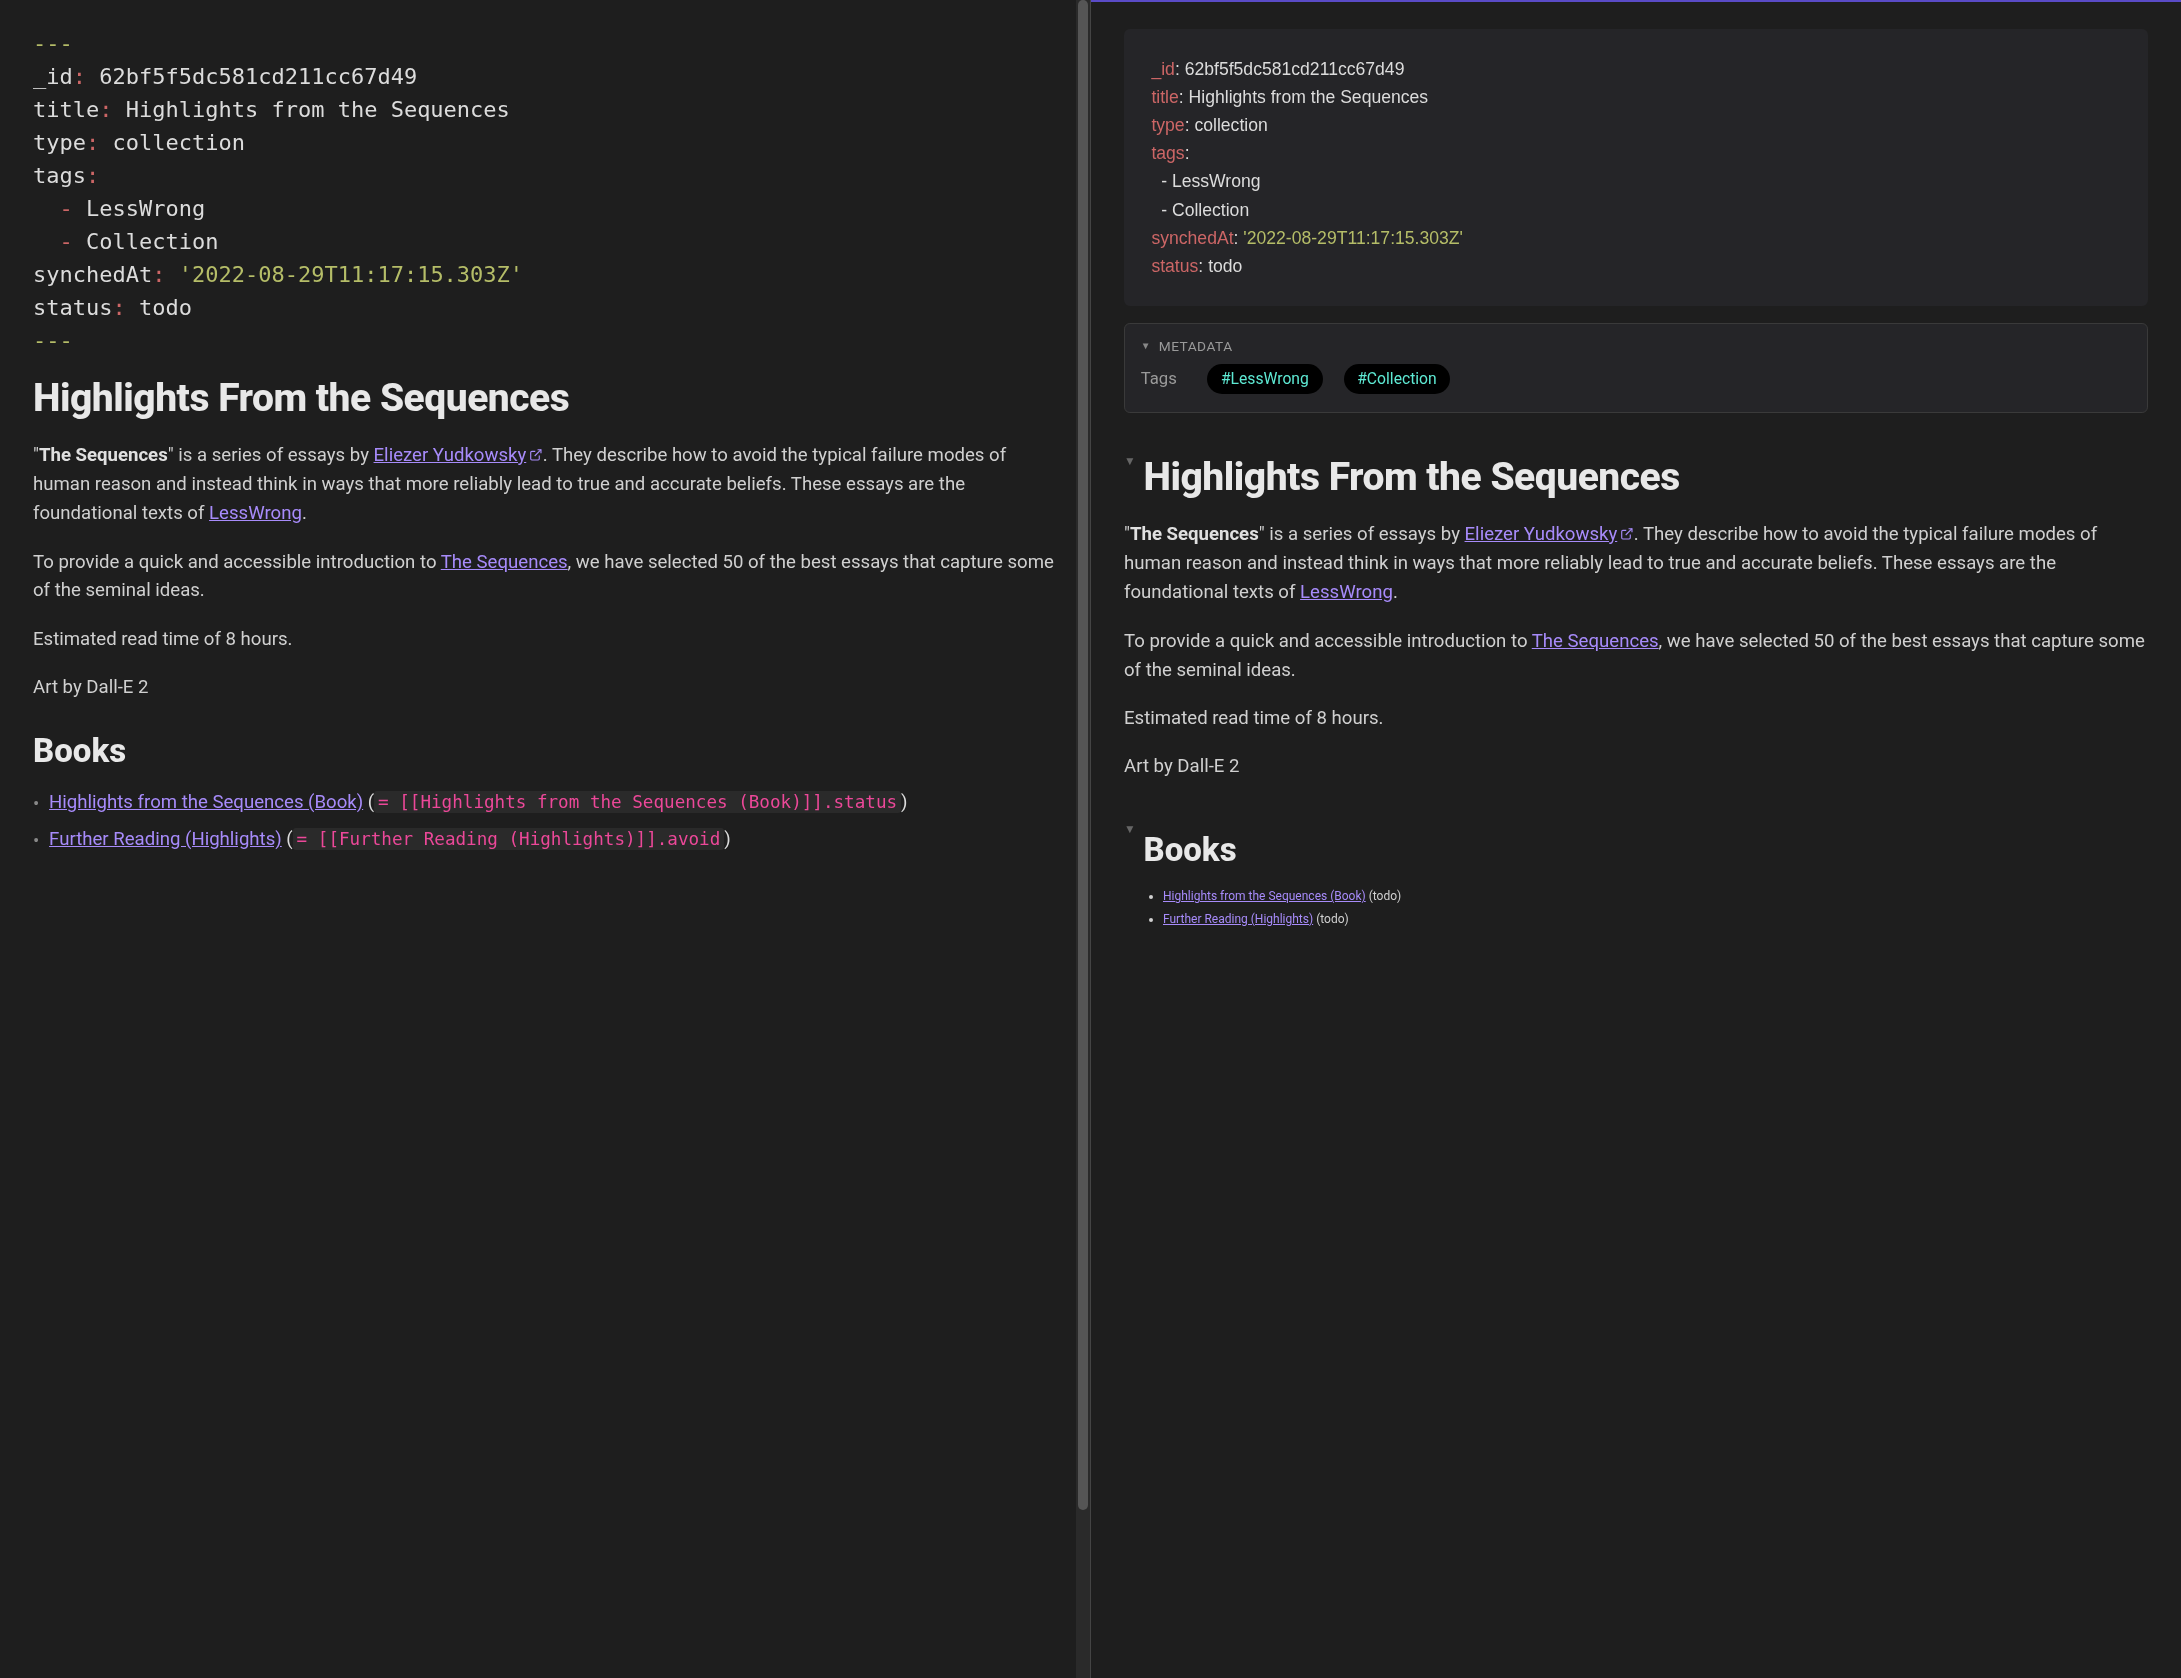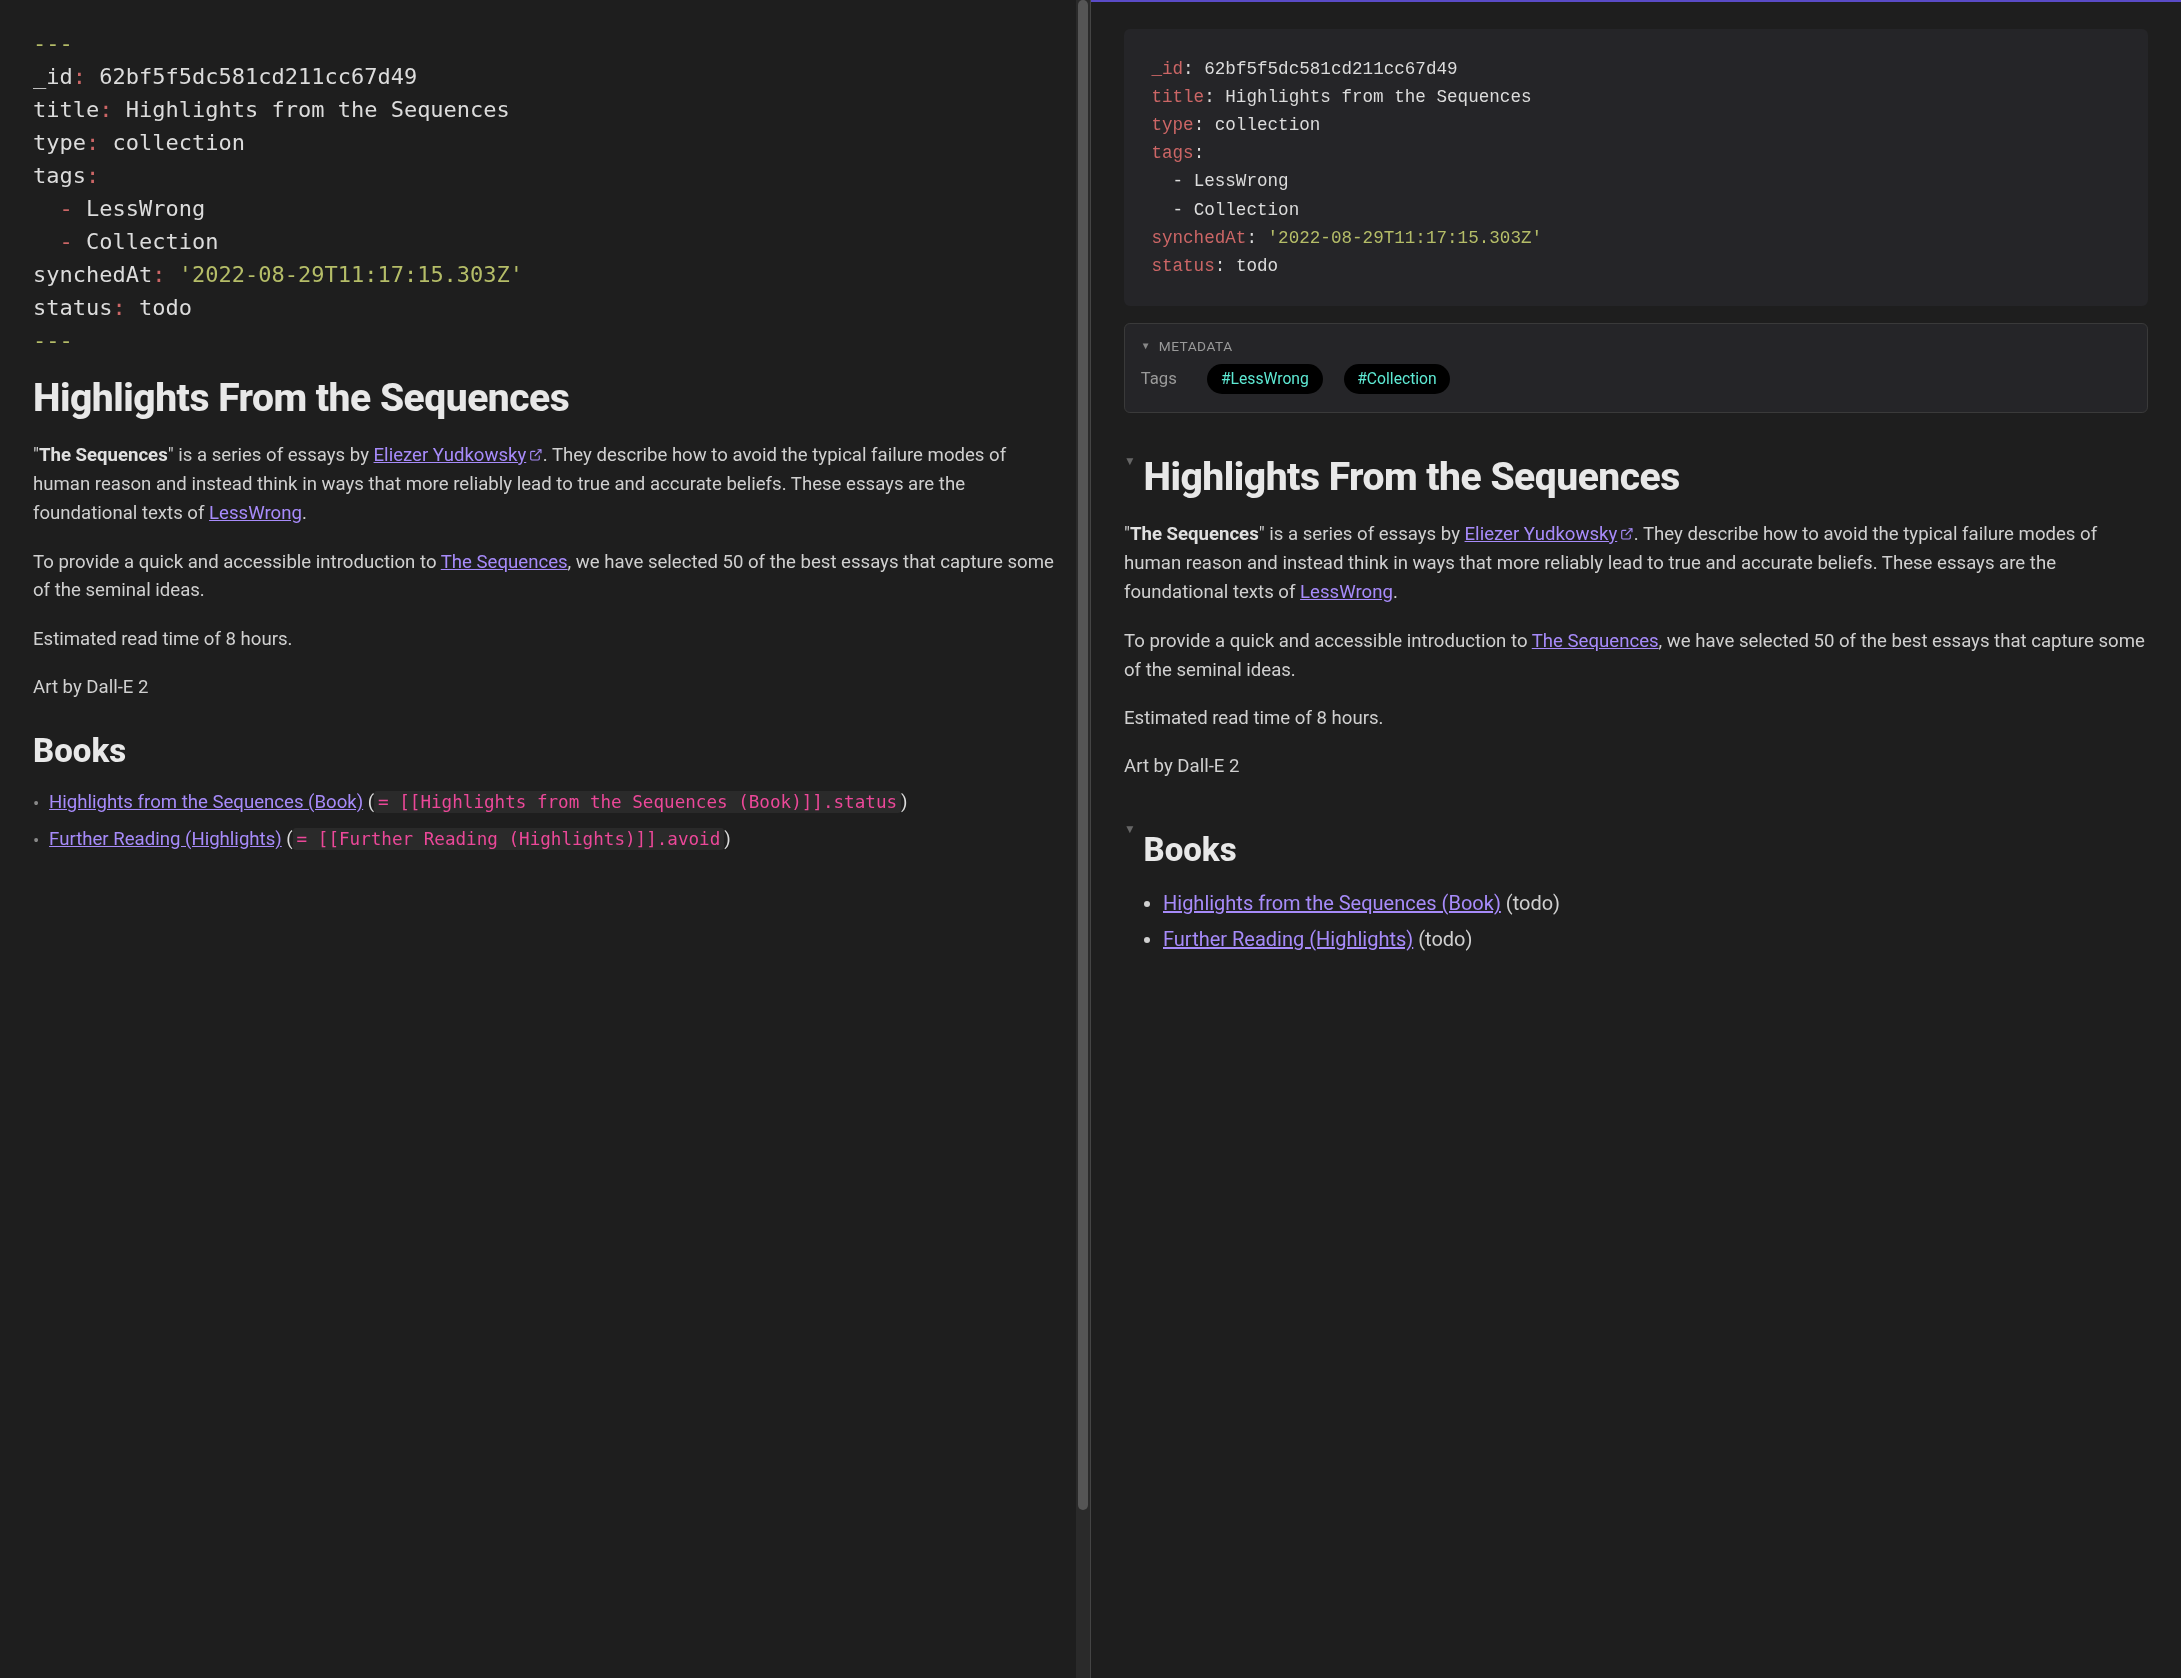--- a/index.html
+++ b/index.html
@@ -54,21 +54,21 @@
   .fm-key { color: #dcdcdc; }
   .fm-colon { color: #cc6666; }
   .fm-string { color: #b5bd68; }
   .fm-listdash { color: #cc6666; }
 
   
   .codebox {
     background: #252528;
     border-radius: 5.9px;
     padding: 25.5px 27.4px;
-    font-family: Liberation Mono, monospace;
+    font-family: Liberation Sans, sans-serif;
     font-size: 17.6px;
     line-height: 1.6;
     white-space: pre;
     color: #dcdcdc;
     margin-bottom: 17.6px;
   }
   .cb-key { color: #cc6666; }
   .cb-val { color: #dcdcdc; }
   .cb-str { color: #b5bd68; }
 
@@ -169,21 +169,21 @@
     background: #2a2a2a;
     color: #ec4899;
     padding: 1px 3.9px;
     border-radius: 2.9px;
     font-size: 17.6px;
   }
   
   ul.preview-list {
     list-style: disc;
     padding-left: 39px;
-    font-size: 20px;
+    font-size: 12px;
     line-height: 1.7;
     color: #d0d0d0;
   }
   ul.preview-list li { margin-bottom: 2px; }
 
   strong { font-weight: 700; color: #e0e0e0; }
 </style>
 </head>
 <body>
 

